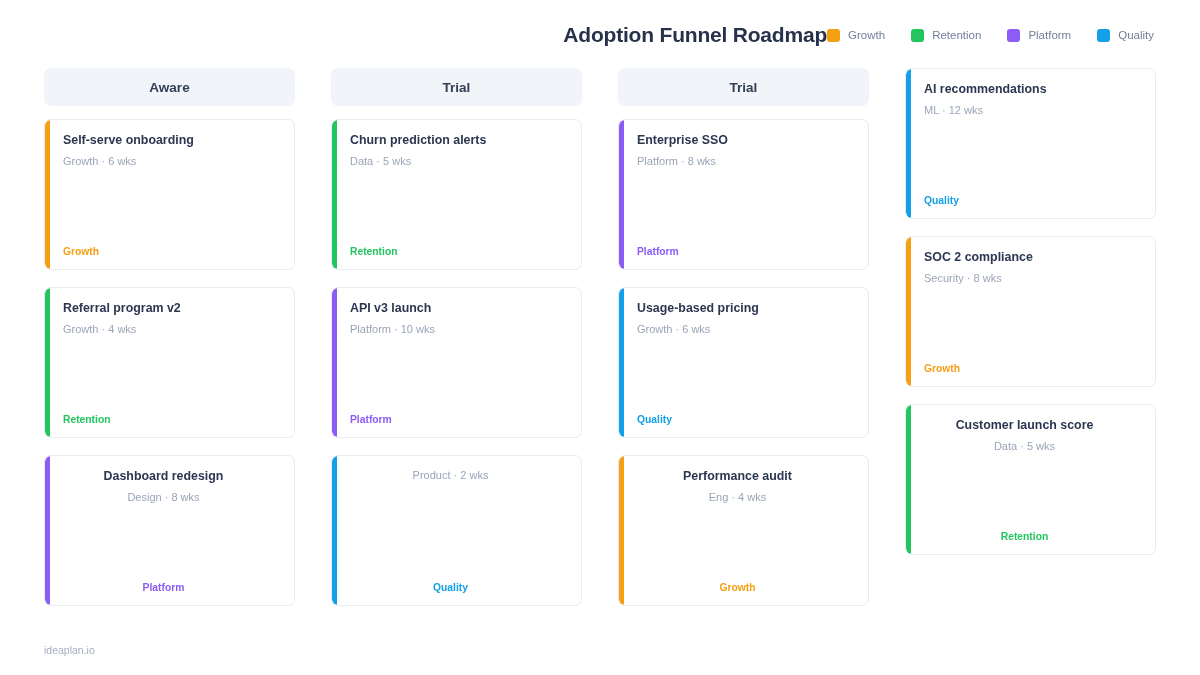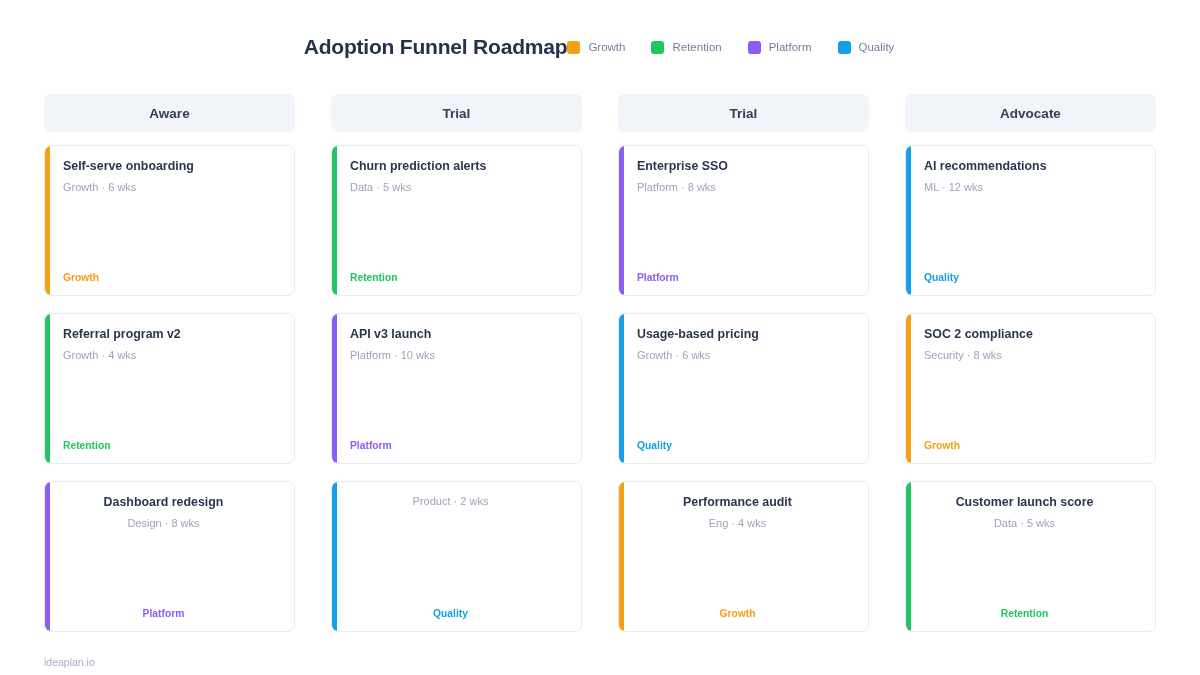--- a/index.html
+++ b/index.html
@@ -19,25 +19,24 @@
     width: 1200px;
     height: 675px;
     box-sizing: border-box;
     padding: 0 44px;
   }
 
   
   .header {
     display: flex;
     align-items: center;
-    justify-content: center;
+    justify-content: flex-end;
     height: 58px;
     padding-top: 12px;
     box-sizing: border-box;
-    margin-top: 12px;
   }
   .page-title {
     font-size: 21px;
     font-weight: bold;
     color: #26314a;
     letter-spacing: -0.2px;
     margin: 0;
     line-height: 26px;
   }
   .legend {
@@ -62,21 +61,21 @@
     color: #737f99;
     line-height: 14px;
     white-space: nowrap;
   }
 
   
   .board {
     display: grid;
     grid-template-columns: repeat(4, 1fr);
     column-gap: 36px;
-    margin-top: 24px;
+    margin-top: 10px;
     border-radius: 13px;
   }
   .column {
     display: flex;
     flex-direction: column;
   }
   .column-header {
     height: 38px;
     background: #f1f4f9;
     border-radius: 7px;
@@ -246,23 +245,20 @@
         </div>
         <div class="card">
           <span class="card-accent" style="background: rgb(245, 160, 19);"></span>
           <p class="card-title">Performance audit</p>
           <p class="card-meta">Eng · 4 wks</p>
           <div class="card-spacer"></div>
           <p class="card-tag" style="color: rgb(245, 160, 19);">Growth</p>
         </div>
       </div>
       <div class="column">
-        <div class="column-header">
-          <span class="column-header-label">Advocate</span>
-        </div>
         <div class="card">
           <span class="card-accent" style="background: rgb(20, 160, 232);"></span>
           <p class="card-title">AI recommendations</p>
           <p class="card-meta">ML · 12 wks</p>
           <div class="card-spacer"></div>
           <p class="card-tag" style="color: rgb(20, 160, 232);">Quality</p>
         </div>
         <div class="card">
           <span class="card-accent" style="background: rgb(245, 160, 19);"></span>
           <p class="card-title">SOC 2 compliance</p>

